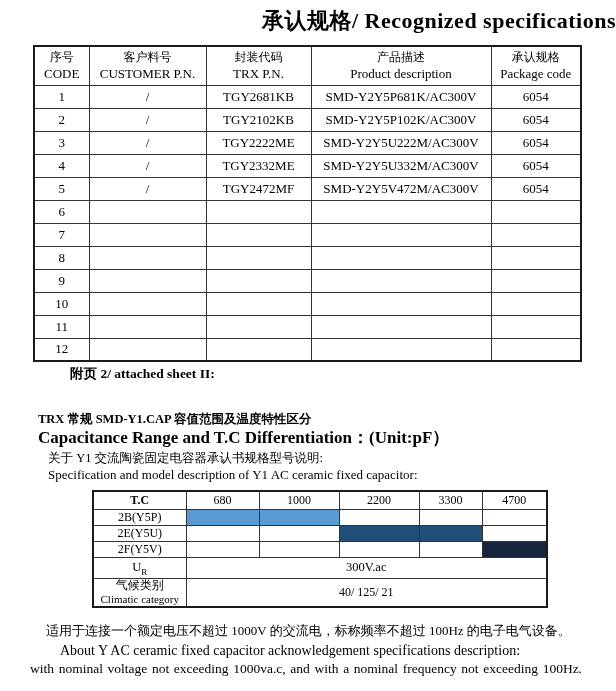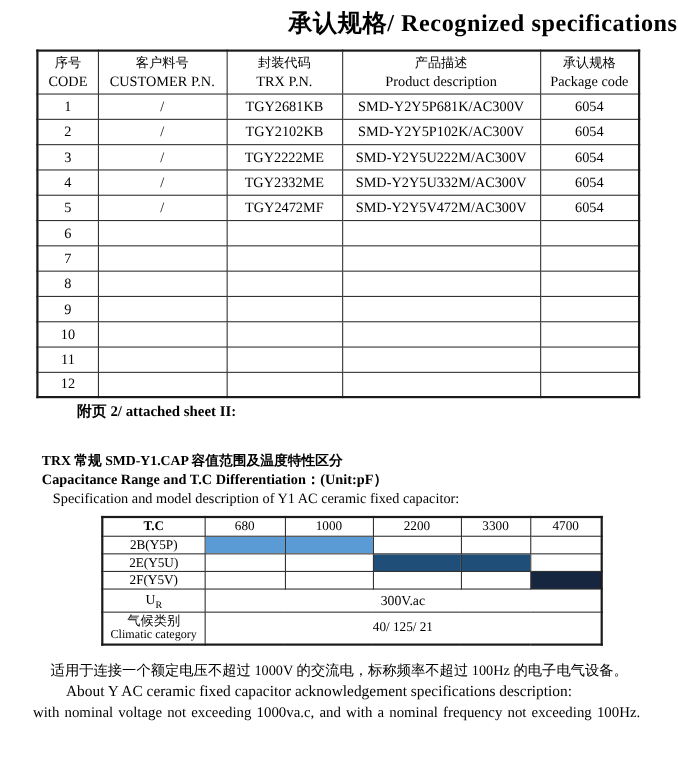--- a/index.html
+++ b/index.html
@@ -43,21 +43,21 @@
     line-height: 1.35;
   }
   table.parts th .zh { font-size: 12px; }
   table.parts th .en { font-size: 13px; }
   table.parts td { height: 23px; font-size: 13px; }
 
   
   .attach { margin-top: 3px; line-height: 1.32; }
   .attach .l1 { margin-left: 22px; font-size: 13.5px; font-weight: bold; padding-left: 48px; }
   .attach .l2 { margin-left: 38px; font-size: 12.5px; font-weight: bold; margin-top: 28px; }
-  .attach .l3 { margin-left: 38px; font-size: 13px;   font-weight: bold; }
+  .attach .l3 { margin-left: 38px; font-size: 17px;   font-weight: bold; }
   .attach .l4 { margin-left: 48px; font-size: 12.5px; }
   .attach .l5 { margin-left: 48px; font-size: 13px; }
 
   
   table.tc {
     margin: 7px 0 0 92px;
     width: 454px;
     border: 2px solid #1a1a1a;
   }
   table.tc td {
@@ -211,20 +211,21 @@
           <td></td>
           <td></td>
         </tr>
       </tbody>
   </table>
 
   <div class="attach">
     <div class="l1">附页 2/ attached sheet II:</div>
     <div class="l2">TRX 常规 SMD-Y1.CAP 容值范围及温度特性区分</div>
     <div class="l3">Capacitance Range and T.C Differentiation：(Unit:pF）</div>
+    <div class="l4">关于 Y1 交流陶瓷固定电容器承认书规格型号说明:</div>
     <div class="l5">Specification and model description of Y1 AC ceramic fixed capacitor:</div>
   </div>
 
   <table class="tc">
     <colgroup>
       <col style="width:93px">
         <col style="width:73px">
         <col style="width:80px">
       <col style="width:80px">
         <col style="width:63px">

